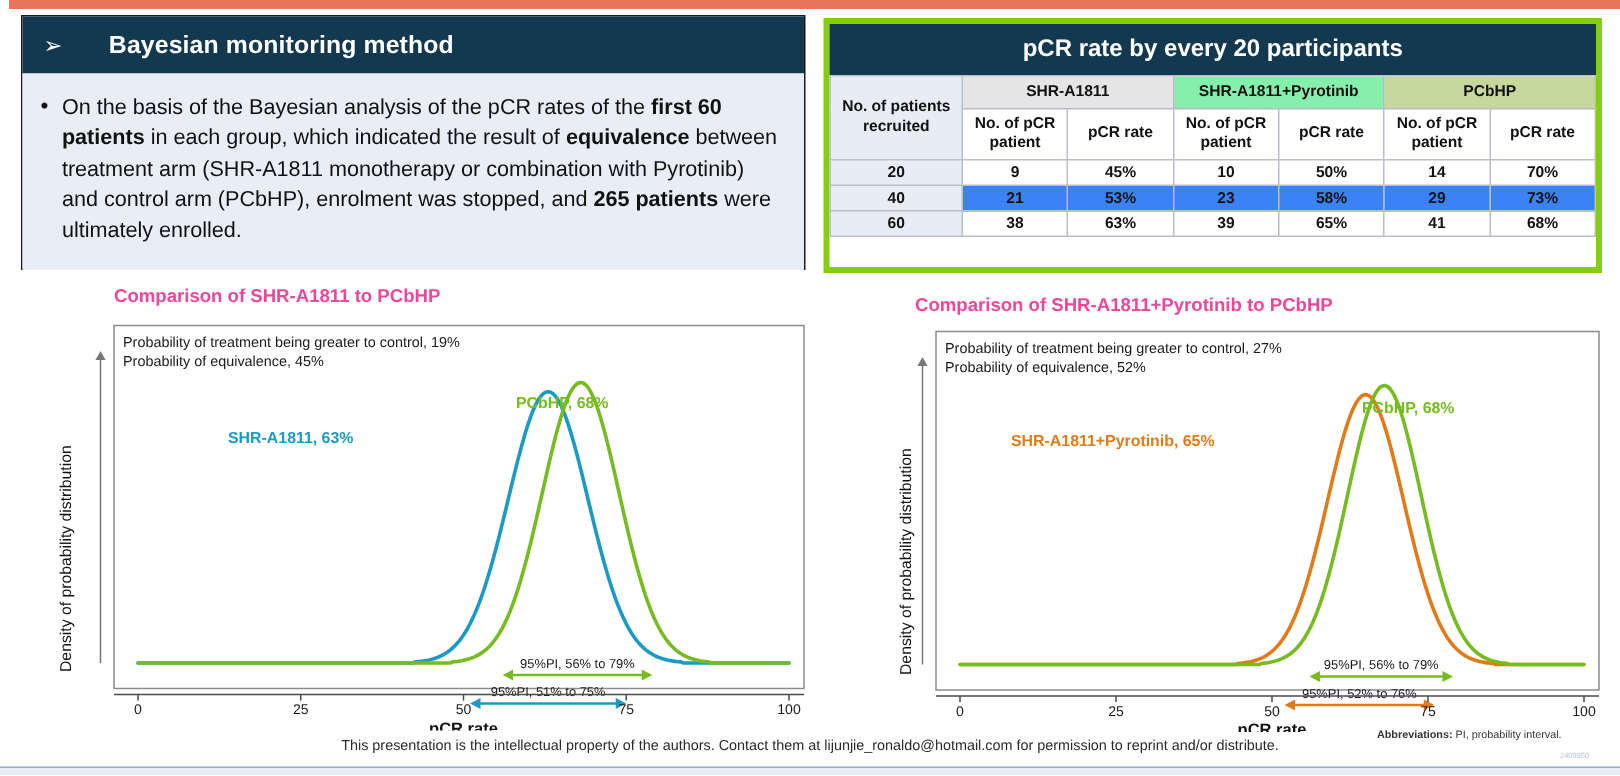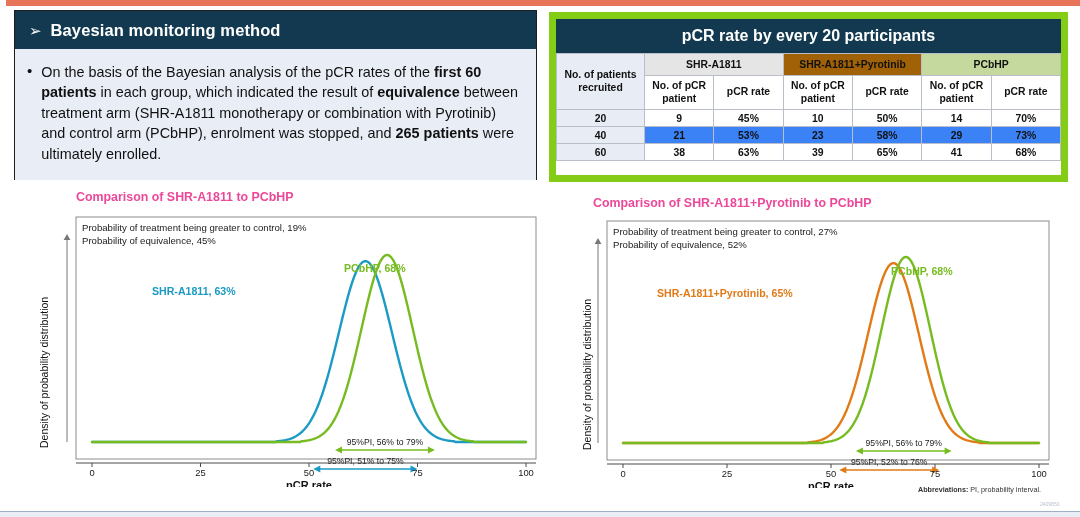--- a/index.html
+++ b/index.html
@@ -24,65 +24,65 @@
   .bayes-panel {
     position: absolute; left: 14px; top: 10px; width: 523px; height: 170px;
     border: 1px solid #1d1d1d;
   }
   .bayes-header {
     height: 38px; background: #12394F; display: flex; align-items: center;
     padding-left: 14px; gap: 9px;
   }
   .bayes-arrow { color:#ffffff; font-size: 15px; line-height: 1; }
   .bayes-title {
-    color: #ffffff; font-size: 16.5px; font-weight: bold; letter-spacing: .1px;
+    color: #ffffff; font-size: 16.5px; font-weight: bold; letter-spacing: .1px; margin-left: 22px;
   }
   .bayes-body {
     height: 131px; background: #E9EDF6; display: flex; padding: 13px 14px 0 12px;
   }
   .bayes-bullet { font-size: 15px; color:#111; line-height: 1.25; padding-right: 9px; }
   .bayes-text {
     font-size: 14.4px; color: #111; line-height: 1.42; text-align: left;
   }
   .bayes-text b { font-weight: bold; }
 
   
   .table-panel {
     position: absolute; left: 549px; top: 12px; width: 519px; height: 170px;
-    border: 7px solid #84cc16; background:#fff;
+    border: 4px solid #84cc16; background:#fff;
   }
   .tbl-title {
     background:#12394F; color:#fff; font-size:16px; font-weight:bold;
     height: 34px; display:flex; align-items:center; justify-content:center;
   }
   table.pcr { width: 100%; border-collapse: collapse; table-layout: fixed; }
   table.pcr td, table.pcr th {
     border: 1px solid #b9bec9; font-size: 10.4px; text-align: center;
     color: #111; padding: 1px 2px; font-weight: bold;
   }
   .grp-head { height: 22px; font-size: 11px; }
   .grp-a { background: #e5e5e5; }
-  .grp-b { background: #a16207; }
+  .grp-b { background: #86efac; }
   .grp-c { background: #C5D89D; }
   .rowhead {
     background: #E8EDF5; font-size: 10.6px; line-height: 1.22; font-weight: bold;
   }
   .subhead { background:#ffffff; height: 34px; line-height: 1.18; margin-left: 20px; }
   .datarow td { font-weight: normal; height: 17px; font-size: 11px; }
   .datarow td.rh { font-weight: bold; background:#E8EDF5; }
   .datarow.alt td { background: #3b82f6; }
   .datarow.alt td.rh { background:#E8EDF5; }
 
   
   .chart-wrap { position: absolute; }
   .chart-title {
     font-size: 12.4px; font-weight: bold; color:#ec4899; margin-bottom: 3px;
   }
   .chart-left  { left: 14px;  top: 190px; width: 530px; height: 300px; }
-  .chart-right { left: 579px; top: 196px; width: 474px; height: 295px; }
+  .chart-right { left: 596px; top: 196px; width: 474px; height: 295px; }
   .chart-right .chart-title { text-align: left; padding-left: 14px; }
   .chart-left  .chart-title { text-align: left; padding-left: 62px; }
 
   .ylab {
     position: absolute; writing-mode: vertical-rl; transform: rotate(180deg);
     font-size: 10.5px; color:#111; white-space: nowrap;
   }
   .ylab-l { left: 24px; top: 48px; height: 210px; }
   .ylab-r { left: 2px;  top: 44px; height: 210px; }
 
@@ -239,19 +239,20 @@
         <line x1="252" y1="251" x2="252" y2="255" stroke="#4a4a4a" stroke-width="1"></line>
         <text x="252" y="264" font-size="9.4" fill="#1a1a1a" text-anchor="middle">50</text>
         <line x1="356" y1="251" x2="356" y2="255" stroke="#4a4a4a" stroke-width="1"></line>
         <text x="356" y="264" font-size="9.4" fill="#1a1a1a" text-anchor="middle">75</text>
         <line x1="460" y1="251" x2="460" y2="255" stroke="#4a4a4a" stroke-width="1"></line>
         <text x="460" y="264" font-size="9.4" fill="#1a1a1a" text-anchor="middle">100</text>
         <text x="252" y="277" font-size="11" font-weight="bold" fill="#111" text-anchor="middle">pCR rate</text>
       </svg>
   </div>
 
+  <div class="footer-note">This presentation is the intellectual property of the authors. Contact them at lijunjie_ronaldo@hotmail.com for permission to reprint and/or distribute.</div>
   <div class="abbrev">
     <b>Abbreviations:</b><span> PI, probability interval.</span>
   </div>
   <div class="corner-code">2409850</div>
   <div class="bottom-rule"></div>
 
 </div>
 
 </body></html>

